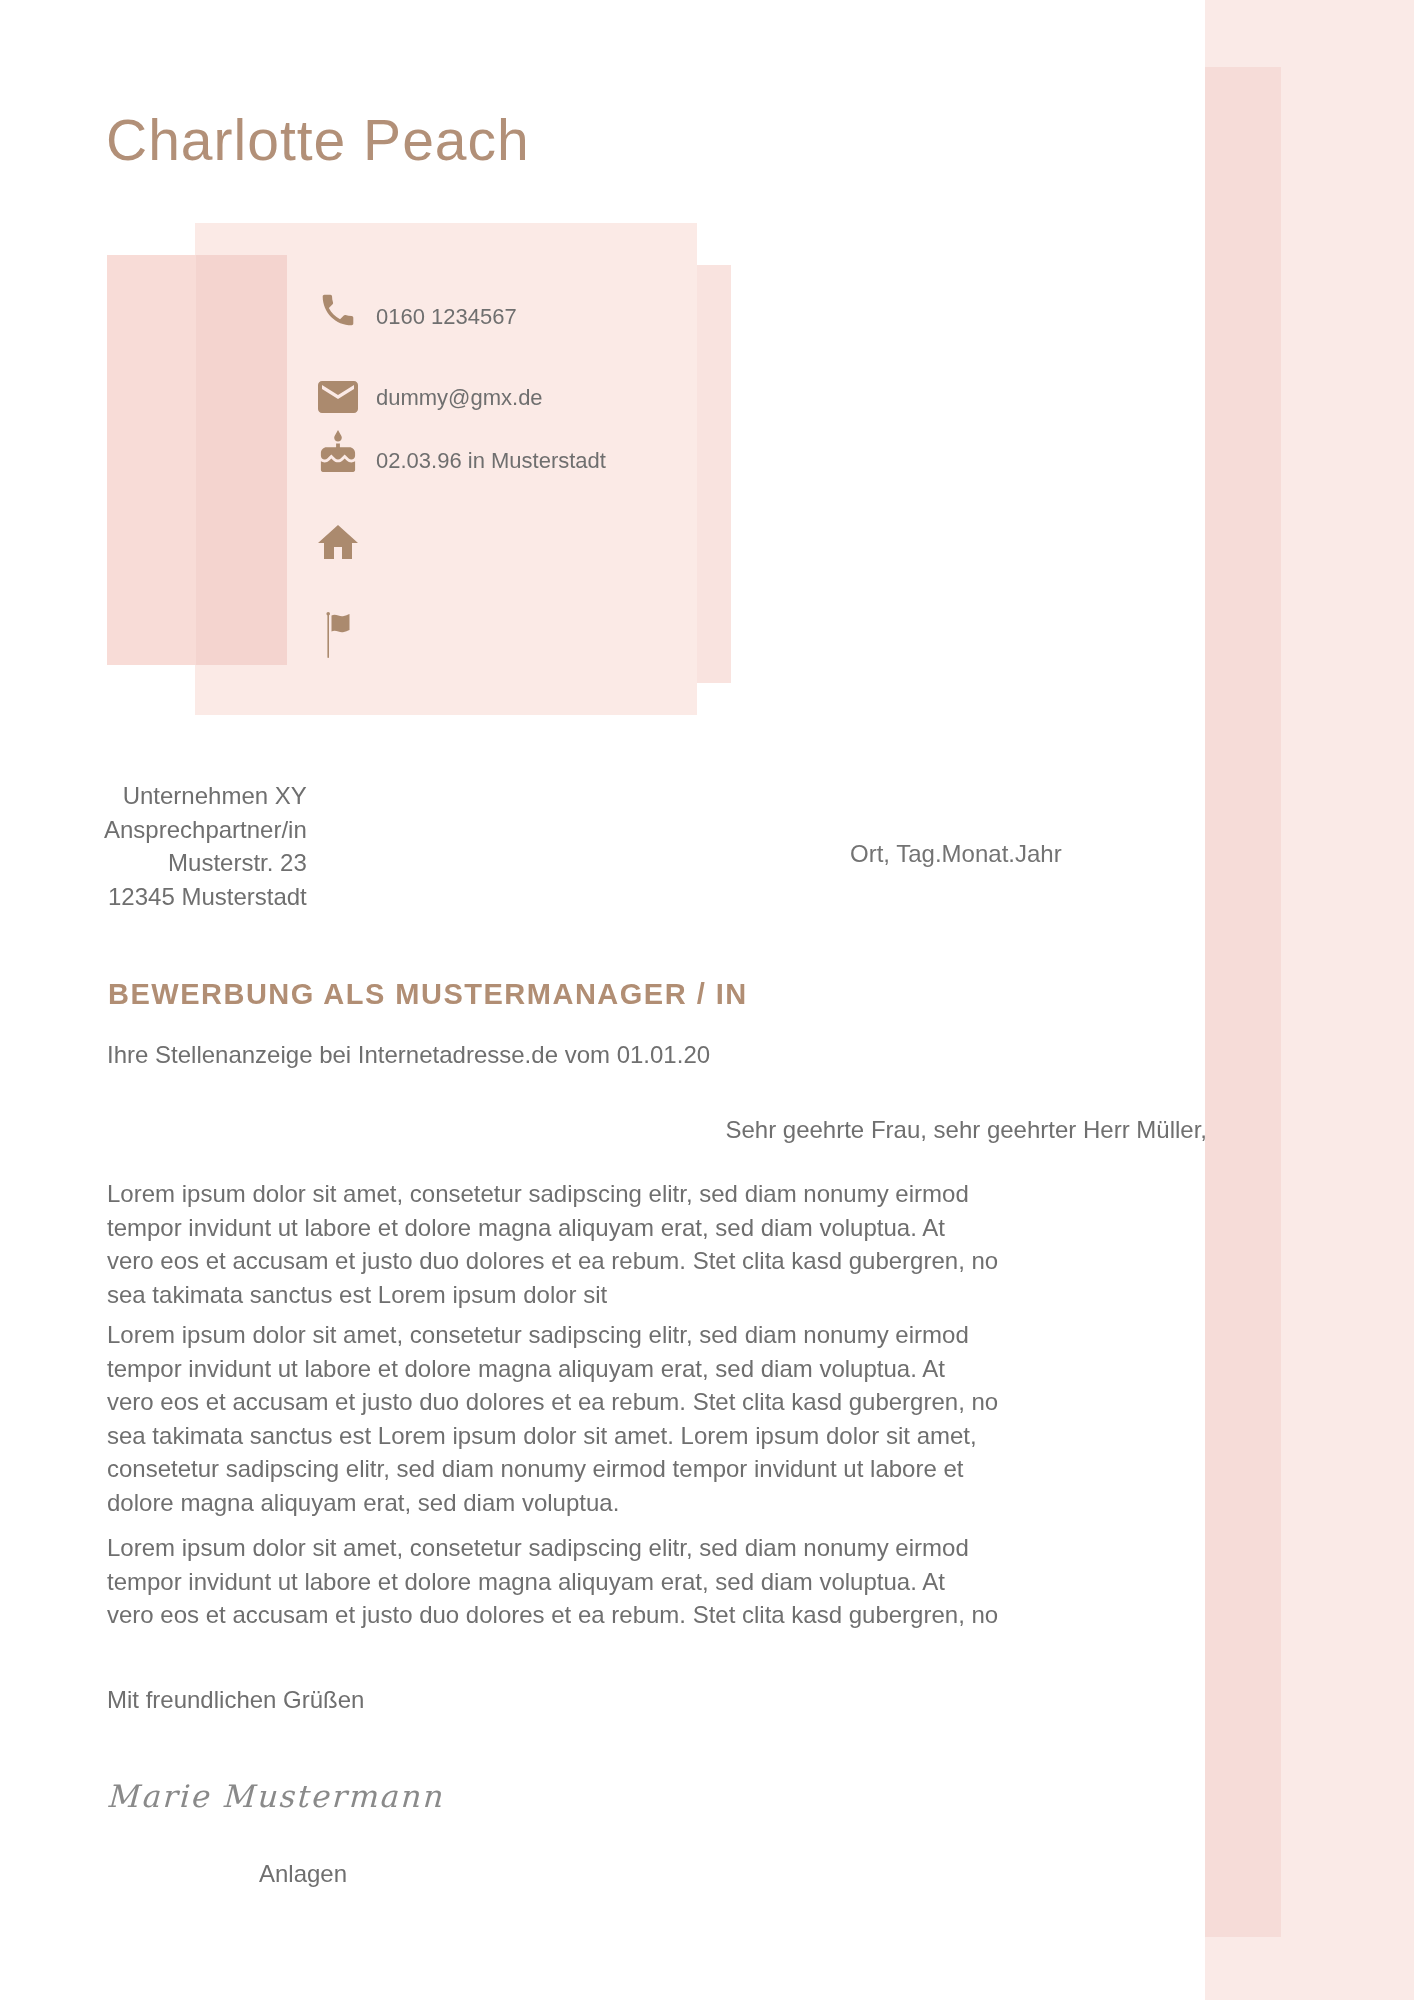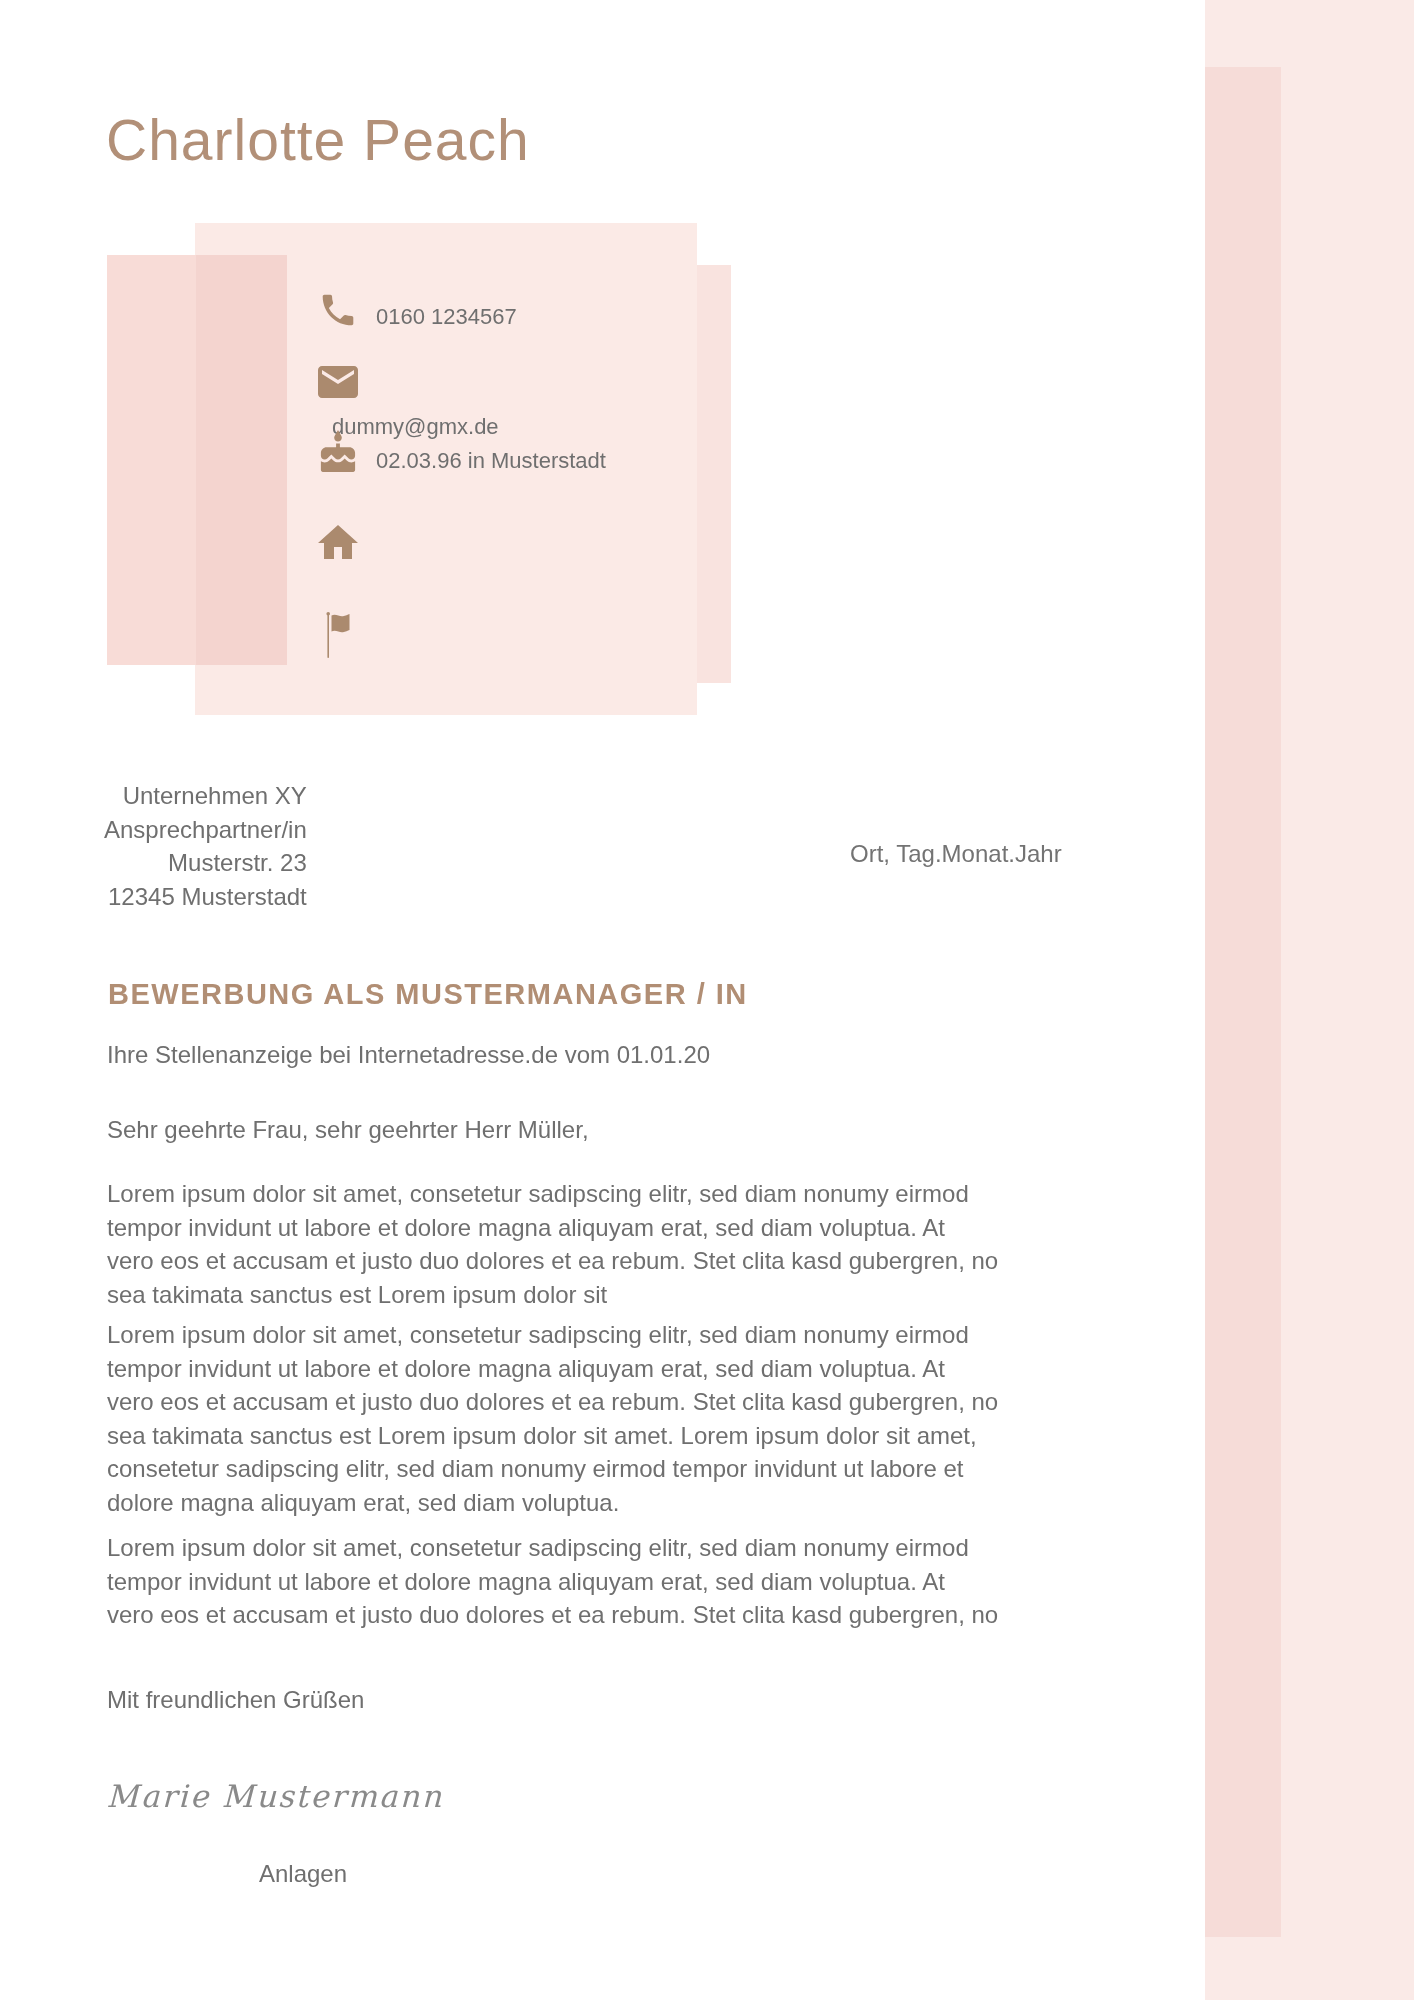--- a/index.html
+++ b/index.html
@@ -19,31 +19,31 @@
   .title{left:106px;top:108px;font-size:57px;line-height:64px;font-weight:400;
          letter-spacing:1px;color:#b29078;}
 
   
   .c-row{position:absolute;left:316px;display:flex;align-items:flex-start;}
   .c-icon{width:44px;display:flex;justify-content:center;flex:0 0 44px;}
   .c-icon svg{fill:#ab8a6e;}
   .c-text{margin-left:16px;font-size:22px;line-height:34px;color:#6f6f6f;
           white-space:pre-line;}
   .r1{top:293px;}  .r1 .c-text{margin-top:7px;}
-  .r2{top:366px;flex-direction:column;}
+  .r2{top:381px;}
   .r3{top:430px;}  .r3 .c-text{margin-top:14px;}
   .r4{top:511px;}  .r4 .c-icon{margin-top:14px;}
   .r5{top:609px;}  .r5 .c-icon{margin-top:3px;}
   .block{font-size:24px;line-height:33.5px;color:#6f6f6f;white-space:pre-line;}
   .recipient{left:104px;top:779px;text-align:right;}
   .date{left:850px;top:839px;font-size:24px;line-height:30px;color:#737373;}
   .subject{left:108px;top:975px;font-size:29px;line-height:38px;color:#b18e74;
            letter-spacing:1.5px;font-weight:700;}
   .reference{left:107px;top:1038px;width:1100px;}
-  .salutation{left:107px;top:1113px;width:1100px;}
+  .salutation{left:107px;top:1113px;width:1100px;text-align:right;}
   .p1{left:107px;top:1177px;width:1100px;}
   .p2{left:107px;top:1318px;width:1100px;}
   .p3{left:107px;top:1531px;width:1100px;}
   .closing{left:107px;top:1683px;width:700px;}
   .signature{left:108px;top:1778px;font-family:"DejaVu Serif",serif;
              font-style:italic;font-size:31px;letter-spacing:2px;color:#8a8a8a;
              transform:skewX(-4deg);transform-origin:left bottom;}
   .enclosures{left:103px;top:1857px;width:400px;text-align:center;}
 </style>
 </head>

